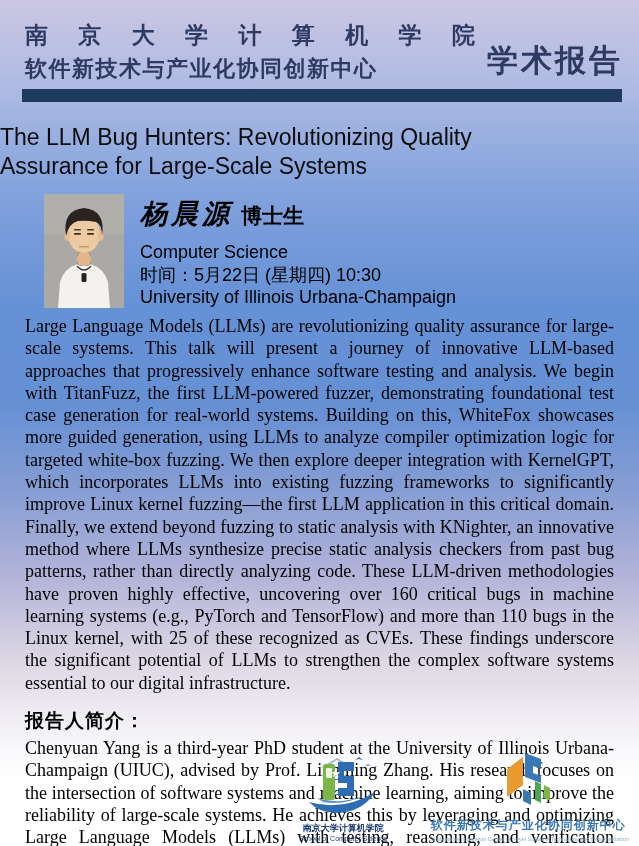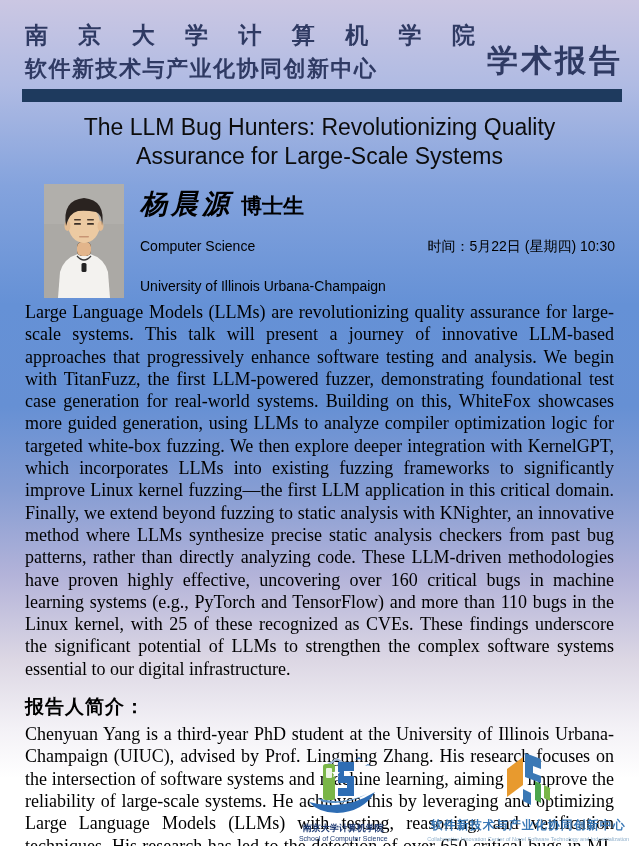--- a/index.html
+++ b/index.html
@@ -53,22 +53,21 @@
     padding-bottom: 2px;
     white-space: nowrap;
   }
   .header-bar {
     margin: 5px 17px 0 22px;
     height: 13px;
     background: #1e3a5e;
   }
   
   .talk-title {
-    margin-top: 11px;
-    text-align: center;
+    margin-top: 21px;
     color: #0c0c0c;
     font-size: 23px;
     line-height: 29px;
     font-weight: normal;
   }
   
   .speaker {
     display: flex;
     margin: 13px 24px 0 30px;
     padding-left: 14px;
@@ -95,22 +94,23 @@
     letter-spacing: 4px;
   }
   .speaker-degree {
     font-size: 21px;
     font-weight: bold;
     margin-left: 8px;
   }
   .meta-row {
     display: flex;
     justify-content: space-between;
-    font-size: 14px;
-    margin-top: 16px;
+    font-size: 18px;
+    margin-top: 10px;
+    flex-direction: column;
   }
   .meta-row.bottom { margin-top: auto; margin-bottom: 4px; }
   .meta-label { white-space: nowrap; }
   
   .section-heading {
     margin: 14px 0 2px 25px;
     font-size: 19px;
     font-weight: bold;
     color: #000;
     letter-spacing: 1px;

